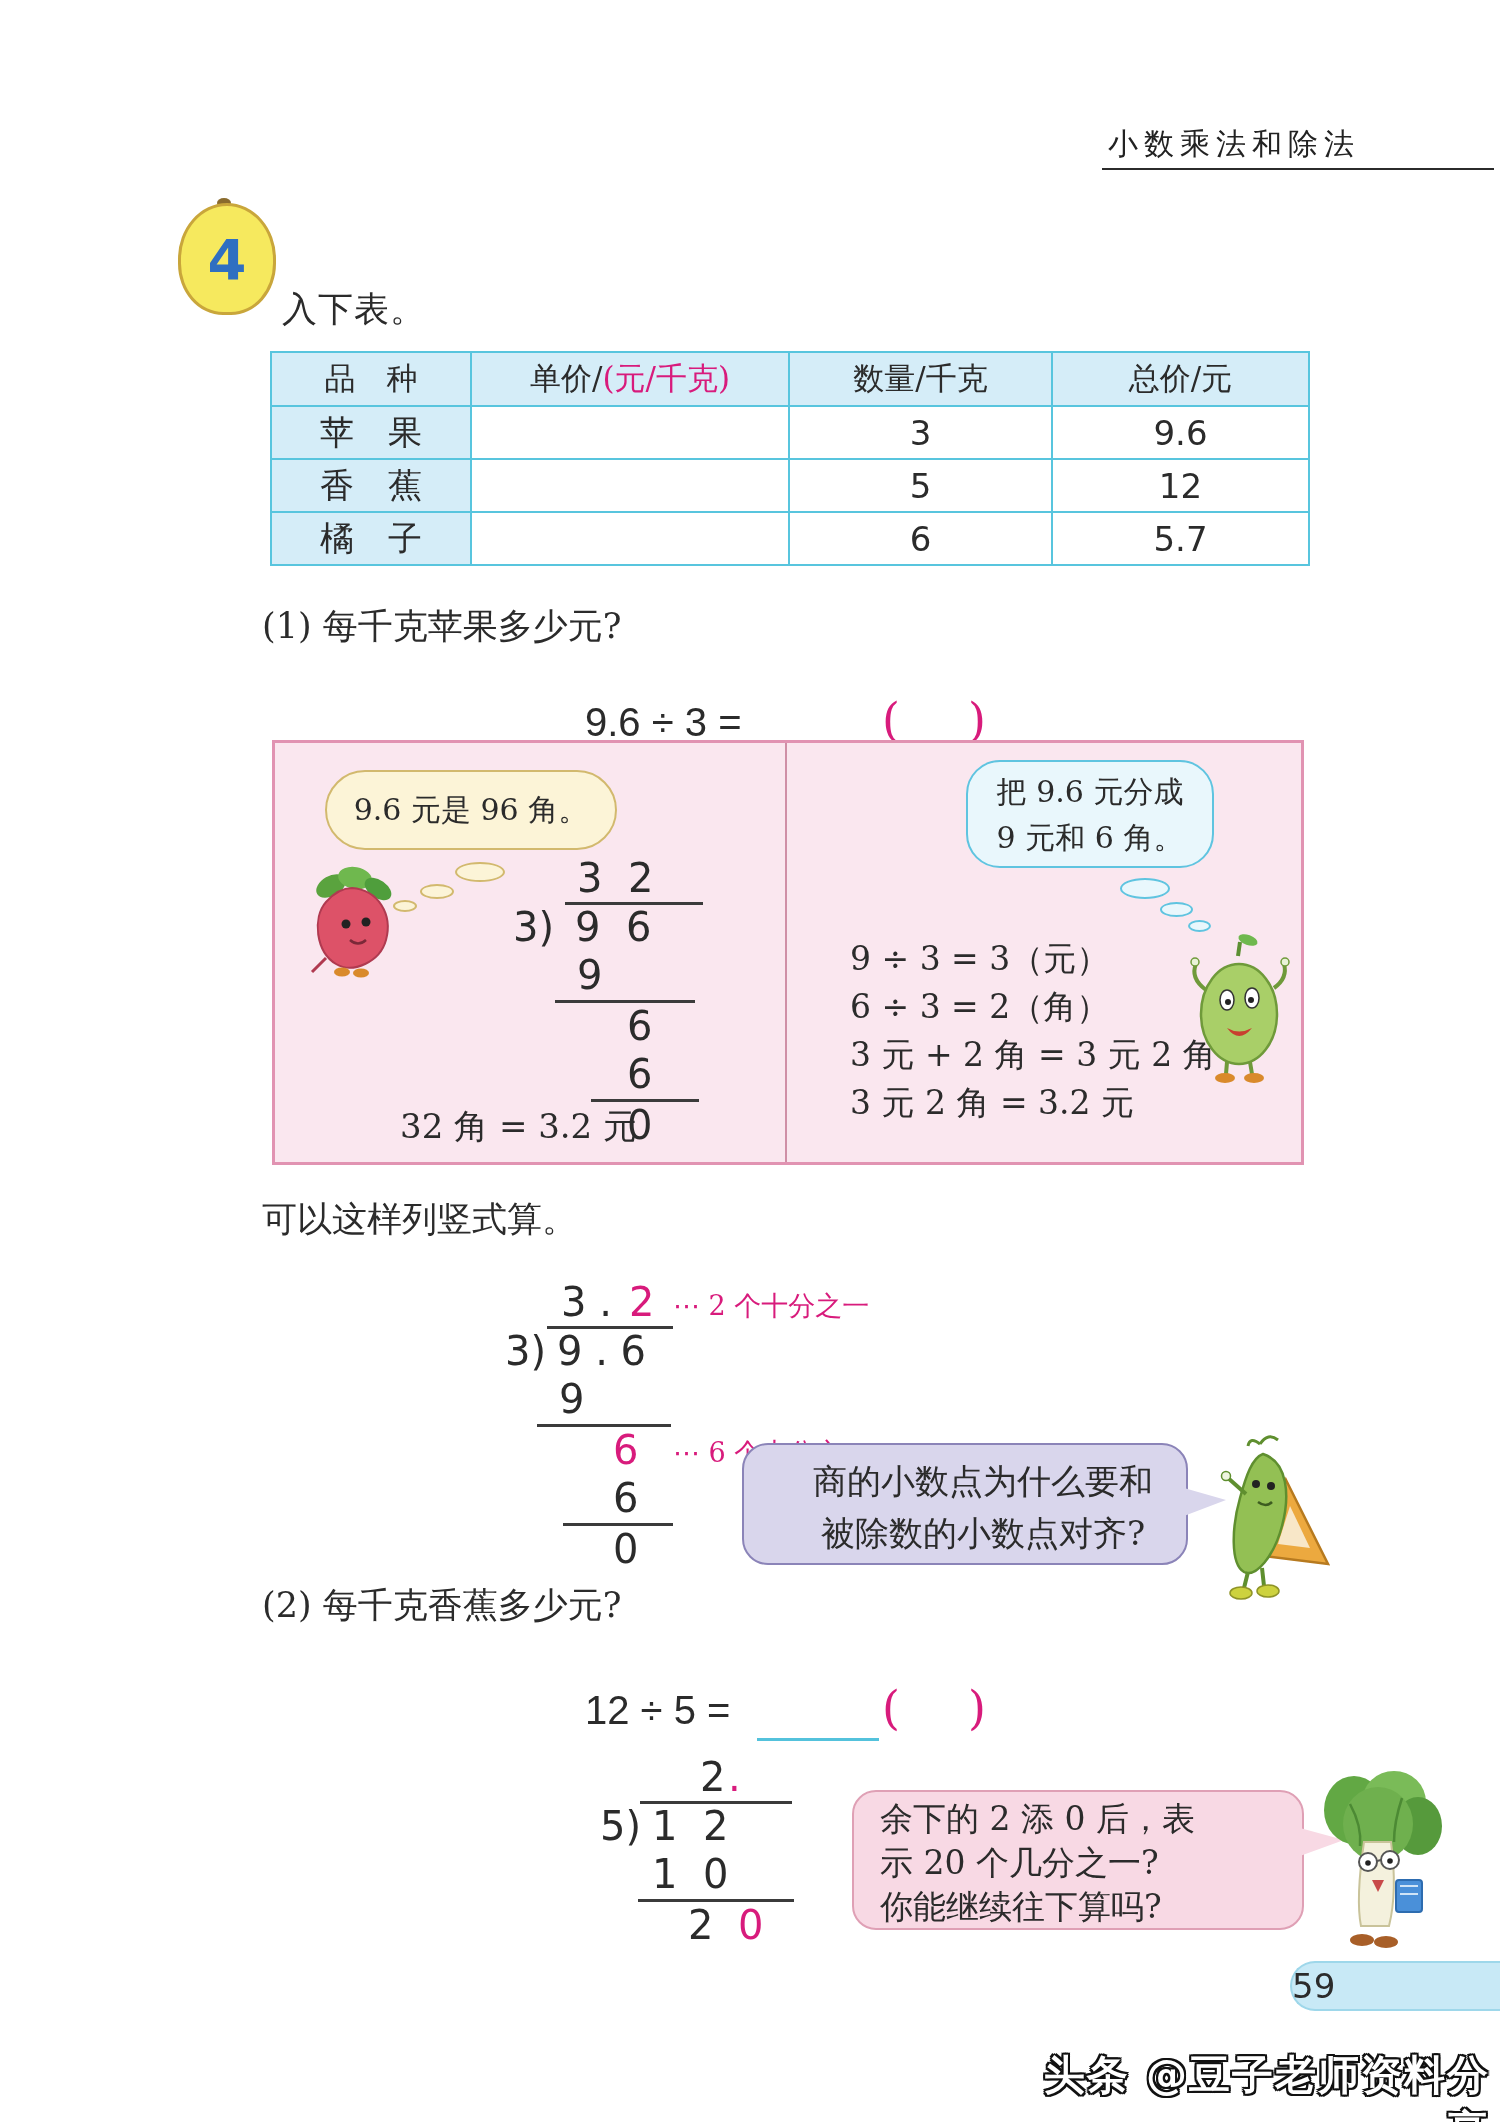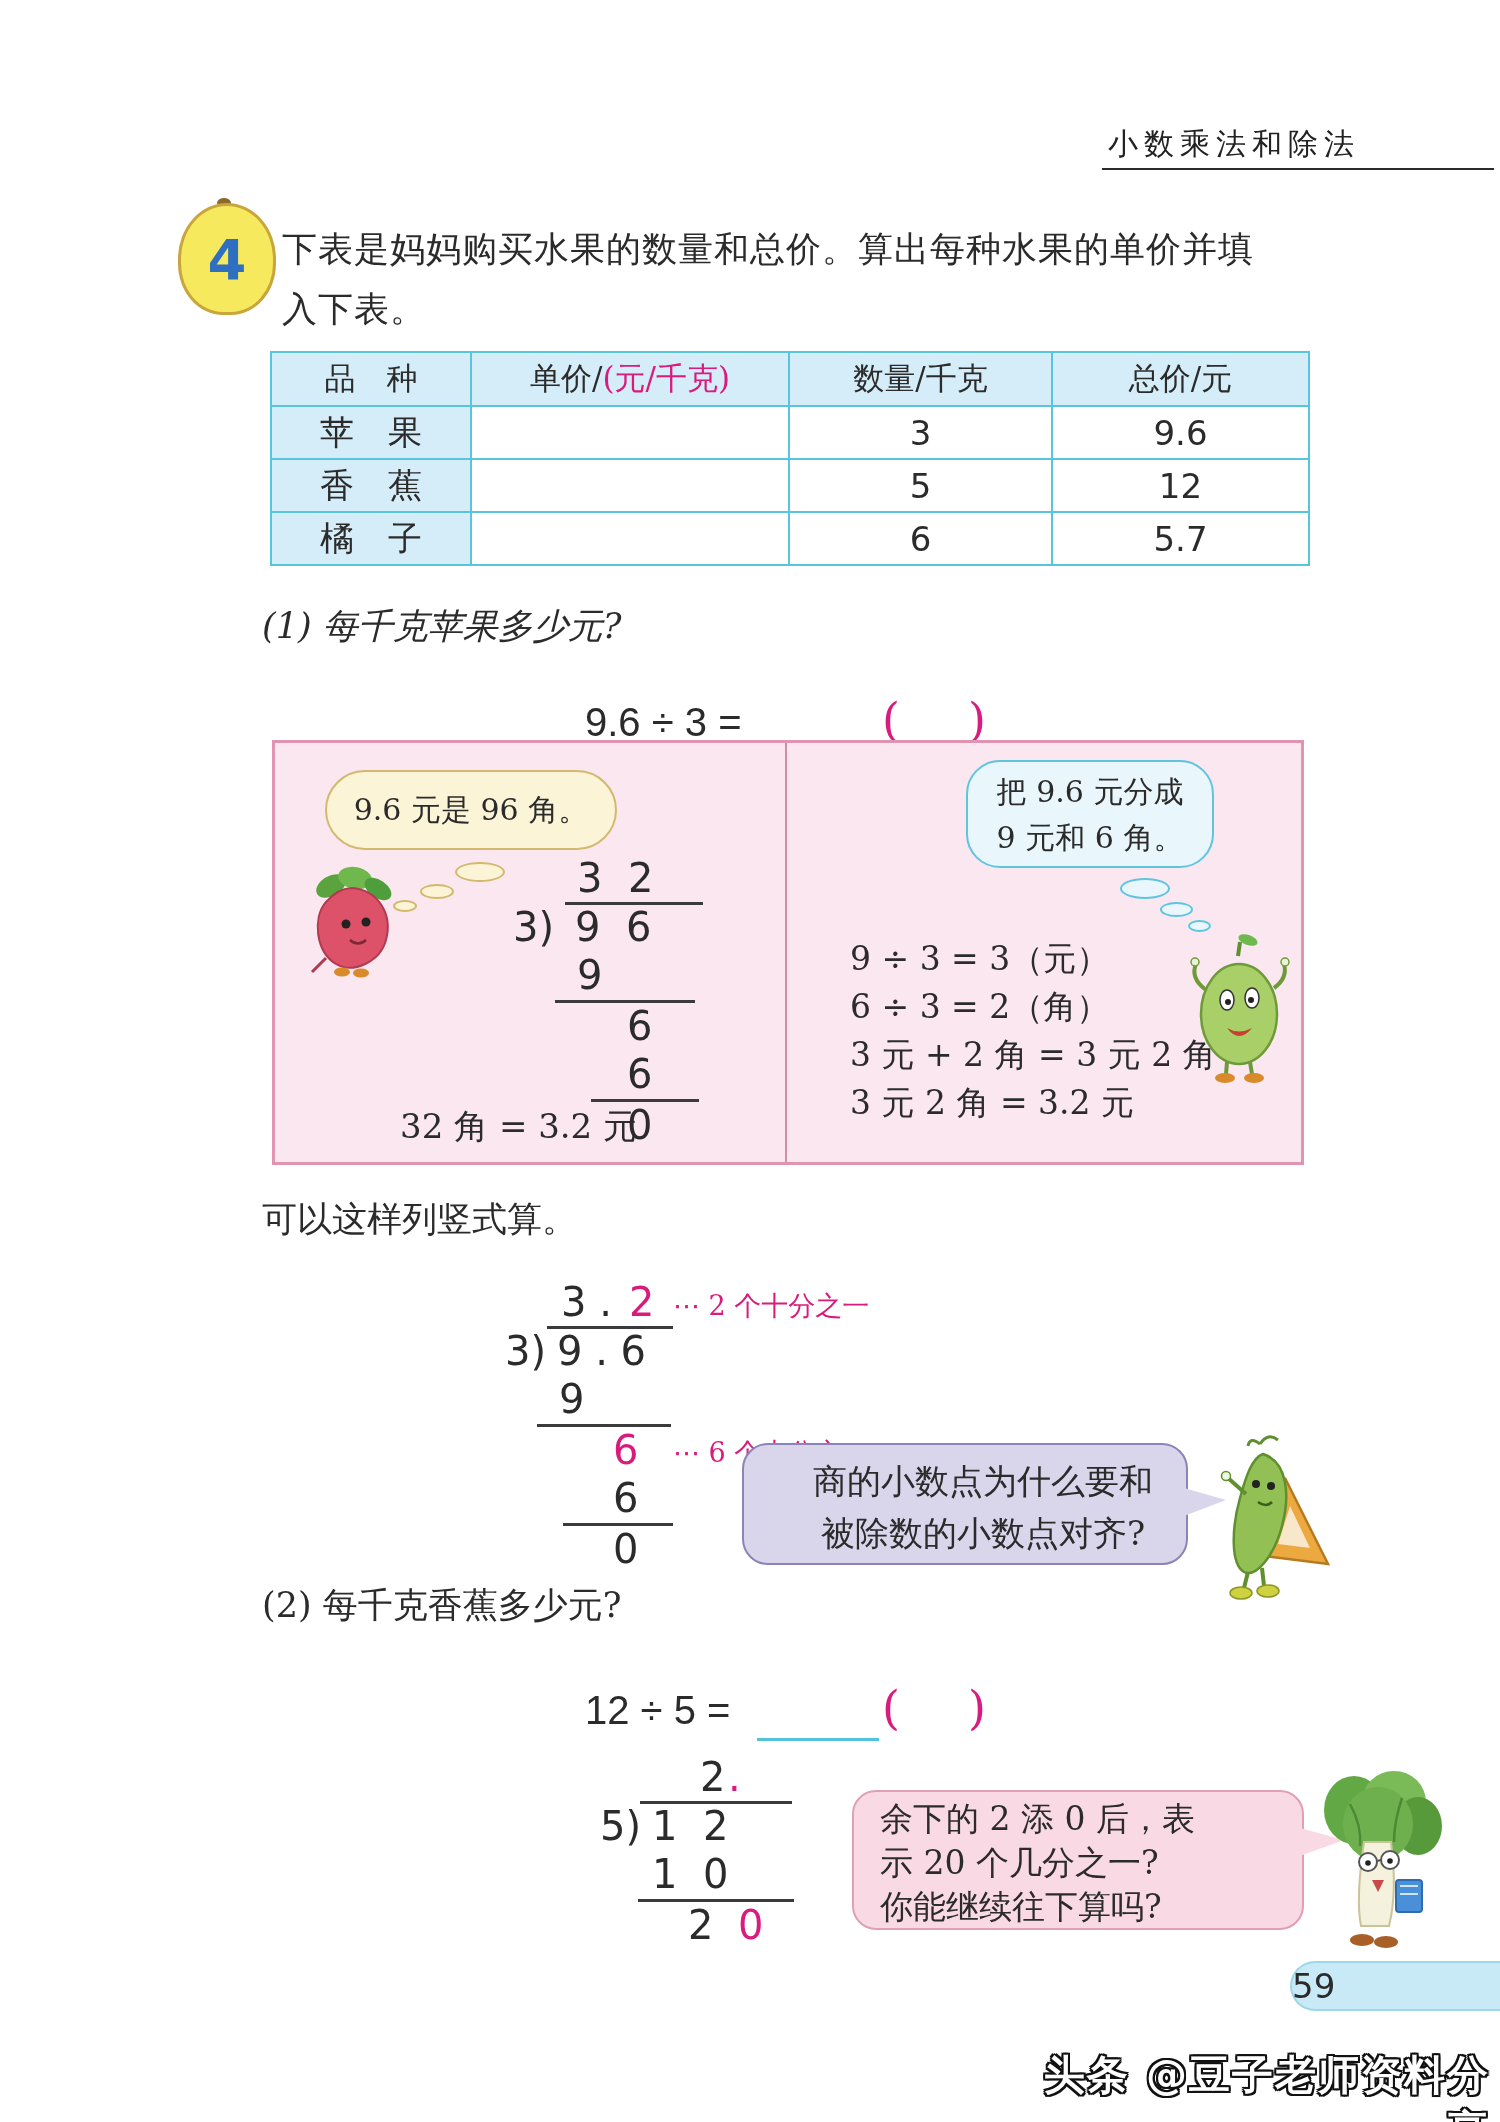--- a/index.html
+++ b/index.html
@@ -73,21 +73,20 @@
 <div class="page">
 
   <div class="abs hdr-title" style="left:1108px;top:124px;">小数乘法和除法</div>
   <div class="abs hdr-rule" style="left:1102px;top:168px;width:392px;"></div>
 
   <div class="abs badge-stem" style="left:217px;top:198px;"></div>
   <div class="abs badge" style="left:178px;top:203px;">
     <span class="badge-num">4</span>
   </div>
 
-  <div class="abs ptxt" style="left:282px;top:226px;">下表是妈妈购买水果的数量和总价。算出每种水果的单价并填</div>
   <div class="abs ptxt" style="left:282px;top:286px;">入下表。</div>
 
   <div class="abs" style="left:270px;top:351px;">
     <table class="fruit">
       <colgroup>
           <col style="width:200px">
           <col style="width:318px">
           <col style="width:263px">
           <col style="width:257px">
         </colgroup>
@@ -113,21 +112,21 @@
       <tr>
         <td class="rowhead"><span>橘　子</span></td>
         <td></td>
         <td class="val"><span>6</span></td>
         <td class="val"><span>5.7</span></td>
       </tr>
     </tbody>
       </table>
   </div>
 
-  <div class="abs qlabel" style="left:262px;top:603px;font-style:italic;">(1) 每千克苹果多少元?</div>
+  <div class="abs qlabel" style="left:262px;top:603px;">(1) 每千克苹果多少元?</div>
   <div class="abs expr" style="left:585px;top:700px;">9.6 ÷ 3 =</div>
   <div class="abs blankline" style="left:757px;top:750px;width:122px;"></div>
   <div class="abs par" style="left:882px;top:693px;">(</div>
   <div class="abs par" style="left:968px;top:693px;">)</div>
 
   <div class="abs pinkbox" style="left:272px;top:740px;"></div>
   <div class="abs divider" style="left:785px;top:743px;height:419px;"></div>
 
   <div class="abs thought" style="left:325px;top:770px;width:292px;height:80px;">
     <span>9.6 元是 96 角。</span>

